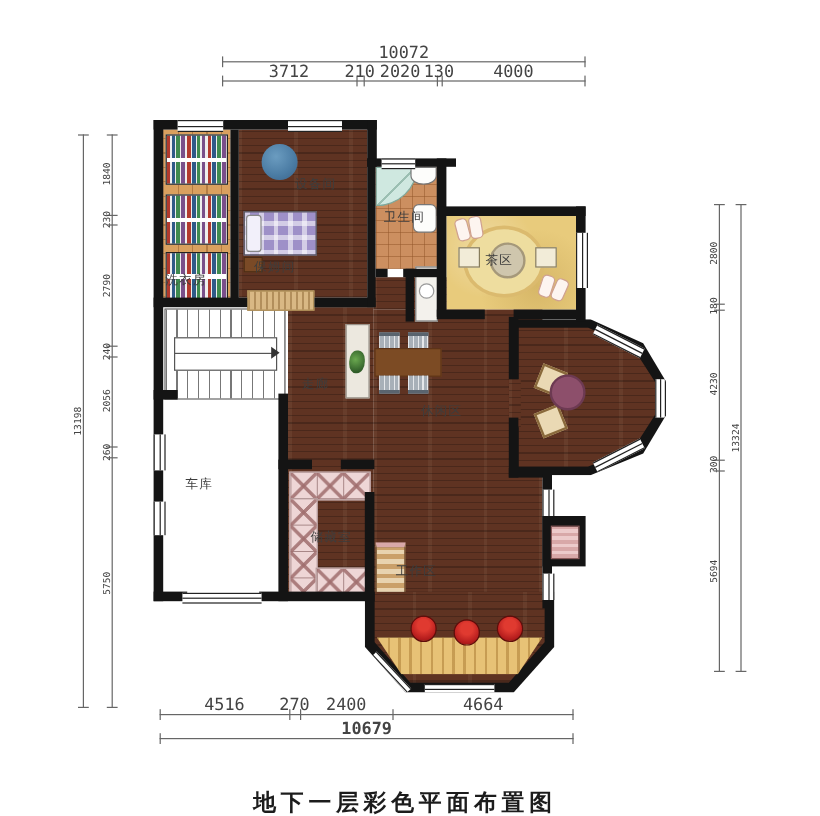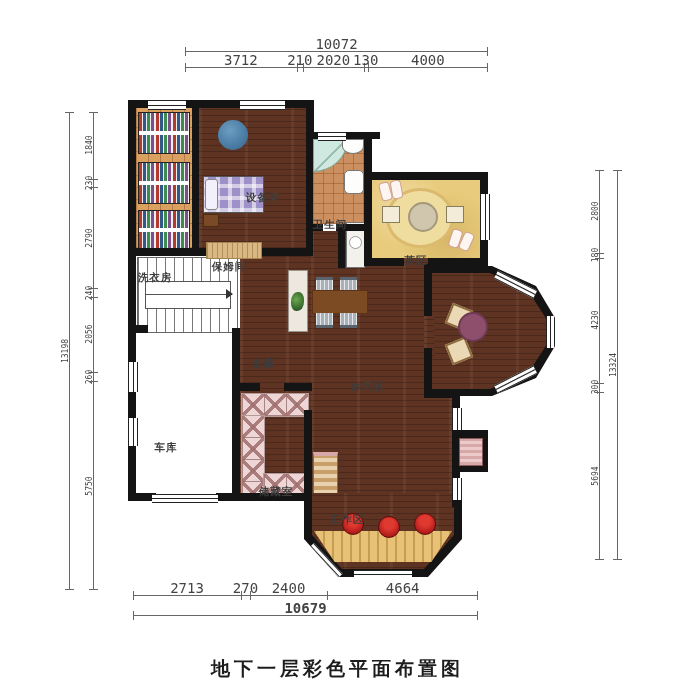--- a/index.html
+++ b/index.html
@@ -52,21 +52,21 @@
   .chair{background-color:#a8b0b8;border-top:3px solid #5a646e;
     background-image:repeating-linear-gradient(90deg,rgba(255,255,255,.7) 0 1px,transparent 1px 4px);}
   .plant{background:radial-gradient(circle at 40% 40%,#6aa84f,#2f5c28 75%);border-radius:50% 40% 50% 40%;}
   .stairs{background:#fff;border:1px solid #666;
     background-image:repeating-linear-gradient(90deg,#777 0 1px,transparent 1px 9px);}
   .cabA{background-image:repeating-linear-gradient(0deg,#caa06a 0 4px,#e8d3b0 4px 8px);border:1px solid #8a6a45;border-top:4px solid #d8a8a8;}
   .cabB{background-image:repeating-linear-gradient(0deg,#9fc4d8 0 4px,#e8f2f7 4px 8px);border:1px solid #6a93a8;}
   .pinkwin{background-image:repeating-linear-gradient(0deg,#d8a8a8 0 3px,#eccaca 3px 6px);border:1px solid #8a5a5a;}
   
   .rlabel{position:absolute;transform:translate(-50%,-50%);font-size:10.5px;color:#3d3d3d;
-    letter-spacing:1px;white-space:nowrap;font-weight:700;margin-top:44px;}
+    letter-spacing:1px;white-space:nowrap;font-weight:400;}
   
   .dimrow,.dimcol{position:absolute;font-family:"DejaVu Sans Mono",monospace;color:#444;}
   .dimrow{height:14px;}
   .dimrow .line{position:absolute;left:0;right:0;bottom:2px;height:1px;background:#666;}
   .dimrow .segs{position:absolute;inset:0;display:flex;}
   .dimrow .seg{position:relative;min-width:0;}
   .dimrow .seg::before{content:"";position:absolute;left:0;bottom:-2px;width:1px;height:9px;background:#666;}
   .dimrow .segs::after{content:"";position:absolute;right:0;bottom:-2px;width:1px;height:9px;background:#666;}
   .dimrow .seg span{position:absolute;left:50%;top:-1px;transform:translateX(-50%);font-size:14px;line-height:10px;white-space:nowrap;}
   .dimcol{width:14px;}
@@ -200,21 +200,21 @@
   <div class="abs winh" style="left:318px;top:132px;width:28px;height:7px;"></div>
   <div class="abs winv" style="left:480px;top:194px;width:8px;height:46px;"></div>
   <div class="abs winv" style="left:128px;top:362px;width:8px;height:30px;"></div>
   <div class="abs winv" style="left:128px;top:418px;width:8px;height:28px;"></div>
   <div class="abs winv" style="left:452px;top:408px;width:8px;height:22px;"></div>
   <div class="abs winv" style="left:452px;top:478px;width:8px;height:22px;"></div>
   <div class="abs winh" style="left:152px;top:494px;width:66px;height:7px;"></div>
 
   <span class="rlabel" style="left:155px;top:234px;">洗衣房</span>
   <span class="rlabel" style="left:263px;top:154px;">设备间</span>
-  <span class="rlabel" style="left:330px;top:181px;">卫生间</span>
+  <span class="rlabel" style="left:330px;top:181px;padding-left:14px;">卫生间</span>
   <span class="rlabel" style="left:416px;top:217px;">茶区</span>
   <span class="rlabel" style="left:229px;top:223px;">保姆间</span>
   <span class="rlabel" style="left:263px;top:320px;">走廊</span>
   <span class="rlabel" style="left:368px;top:343px;">休闲区</span>
   <span class="rlabel" style="left:166px;top:404px;">车库</span>
   <span class="rlabel" style="left:276px;top:448px;">储藏室</span>
   <span class="rlabel" style="left:347px;top:476px;">工作区</span>
 
   <div class="dimrow" style="left:185px;top:40px;width:303px;">
     <div class="line"></div>
@@ -309,21 +309,21 @@
         <div class="seg" style="flex-grow:1;">
           <span>13324</span>
         </div>
       </div>
   </div>
 
   <div class="dimrow" style="left:133px;top:584px;width:345px;">
     <div class="line"></div>
     <div class="segs">
       <div class="seg" style="flex-grow:3345;">
-          <span>2713</span>
+          <span>4516</span>
         </div>
       <div class="seg" style="flex-grow:270;">
           <span>270</span>
         </div>
       <div class="seg" style="flex-grow:2400;">
           <span>2400</span>
         </div>
       <div class="seg" style="flex-grow:4664;">
           <span>4664</span>
         </div>

